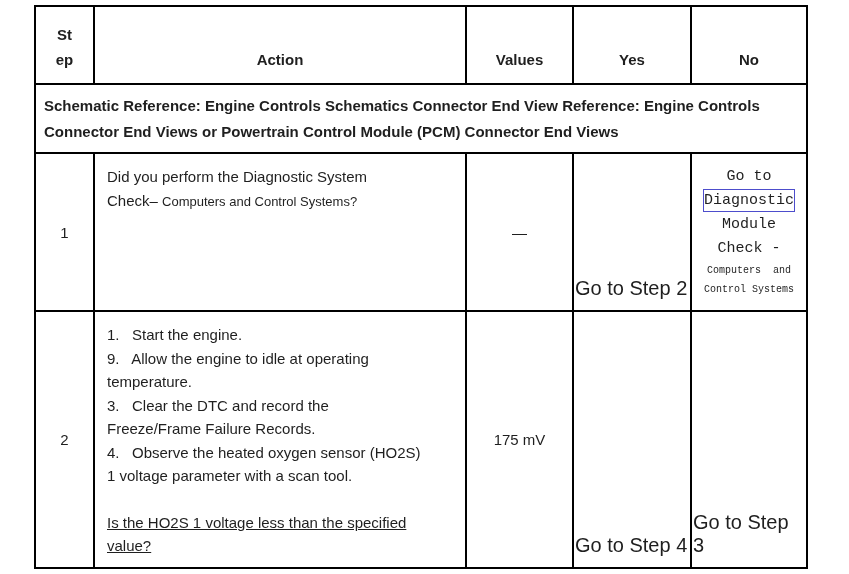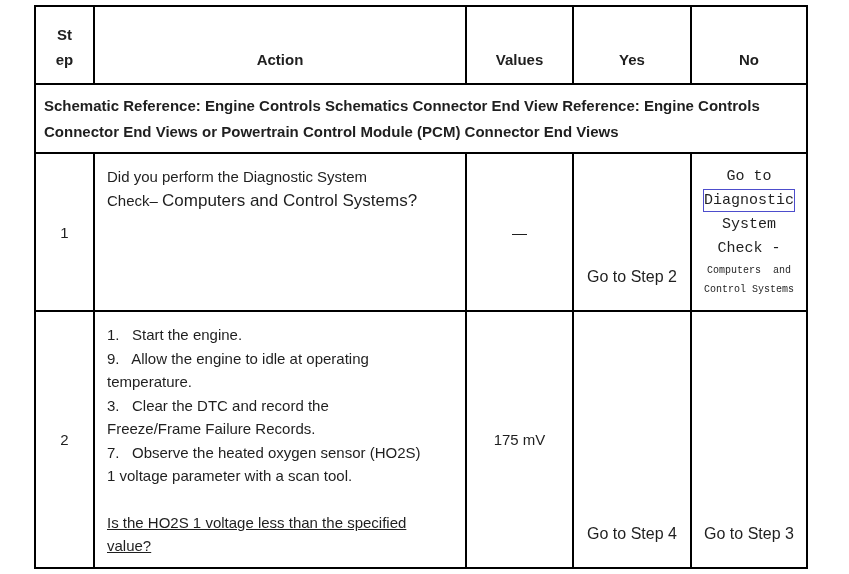--- a/index.html
+++ b/index.html
@@ -46,35 +46,35 @@
     vertical-align: top;
     padding: 11px 10px 0 12px;
     line-height: 23.5px;
   }
   td.values-cell {
     font-size: 15px;
     text-align: center;
     vertical-align: middle;
   }
   td.goto-cell {
-    font-size: 16px;
-    text-align: center;
+    font-size: 20px;
+    text-align: left;
     vertical-align: bottom;
-    padding-bottom: 24px;
+    padding-bottom: 10px;
   }
   td.no-cell-r1 {
     font-size: 15px;
     text-align: center;
     vertical-align: top;
     padding-top: 11px;
     line-height: 24px;
     font-family: Liberation Mono, monospace;
   }
   .small-txt {
-    font-size: 17px;
+    font-size: 13px;
   }
   .no-small {
     font-size: 10px;
     line-height: 19px;
     white-space: pre;
   }
   .pre-line { white-space: pre; }
   .link-box {
     display: inline-block;
     border: 1px solid #4d4dcc;
@@ -119,36 +119,36 @@
     <td class="step-cell">1</td>
     <td class="action-cell">
       <div>Did you perform the Diagnostic System</div>
       <div><span class="pre-line">Check– </span><span class="small-txt">Computers and Control Systems?</span></div>
     </td>
     <td class="values-cell">—</td>
     <td class="goto-cell">Go to Step 2</td>
     <td class="no-cell-r1">
       <div>Go to</div>
       <div><span class="link-box">Diagnostic</span></div>
-      <div>System</div>
+      <div>Module</div>
       <div>Check -</div>
       <div class="no-small">Computers  and</div>
       <div class="no-small">Control Systems</div>
     </td>
   </tr>
 
   <tr style="height:257px">
     <td class="step-cell">2</td>
     <td class="action-cell">
       <div class="pre-line">1.   Start the engine.</div>
       <div class="pre-line">9.   Allow the engine to idle at operating</div>
       <div class="pre-line">temperature.</div>
       <div class="pre-line">3.   Clear the DTC and record the</div>
       <div class="pre-line">Freeze/Frame Failure Records.</div>
-      <div class="pre-line">7.   Observe the heated oxygen sensor (HO2S)</div>
+      <div class="pre-line">4.   Observe the heated oxygen sensor (HO2S)</div>
       <div class="pre-line">1 voltage parameter with a scan tool.</div>
       <div class="question-block">
         <div>Is the HO2S 1 voltage less than the specified</div>
         <div>value?</div>
       </div>
     </td>
     <td class="values-cell">175 mV</td>
     <td class="goto-cell">Go to Step 4</td>
     <td class="goto-cell">Go to Step 3</td>
   </tr>

